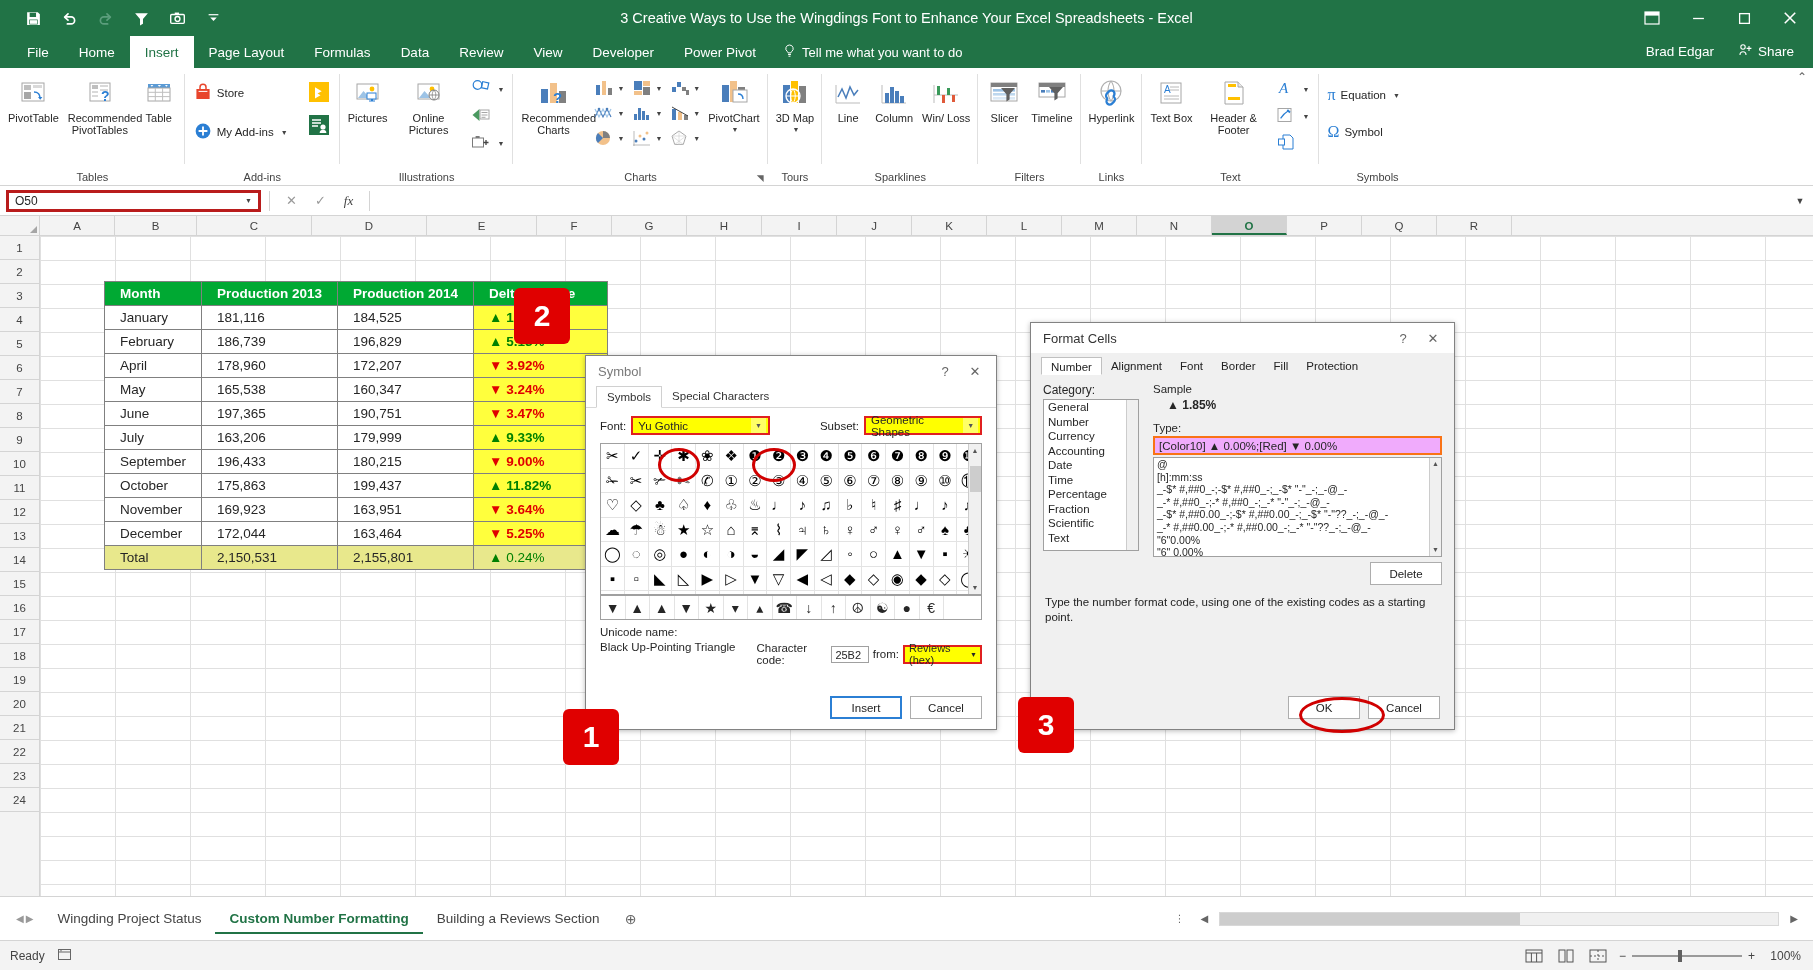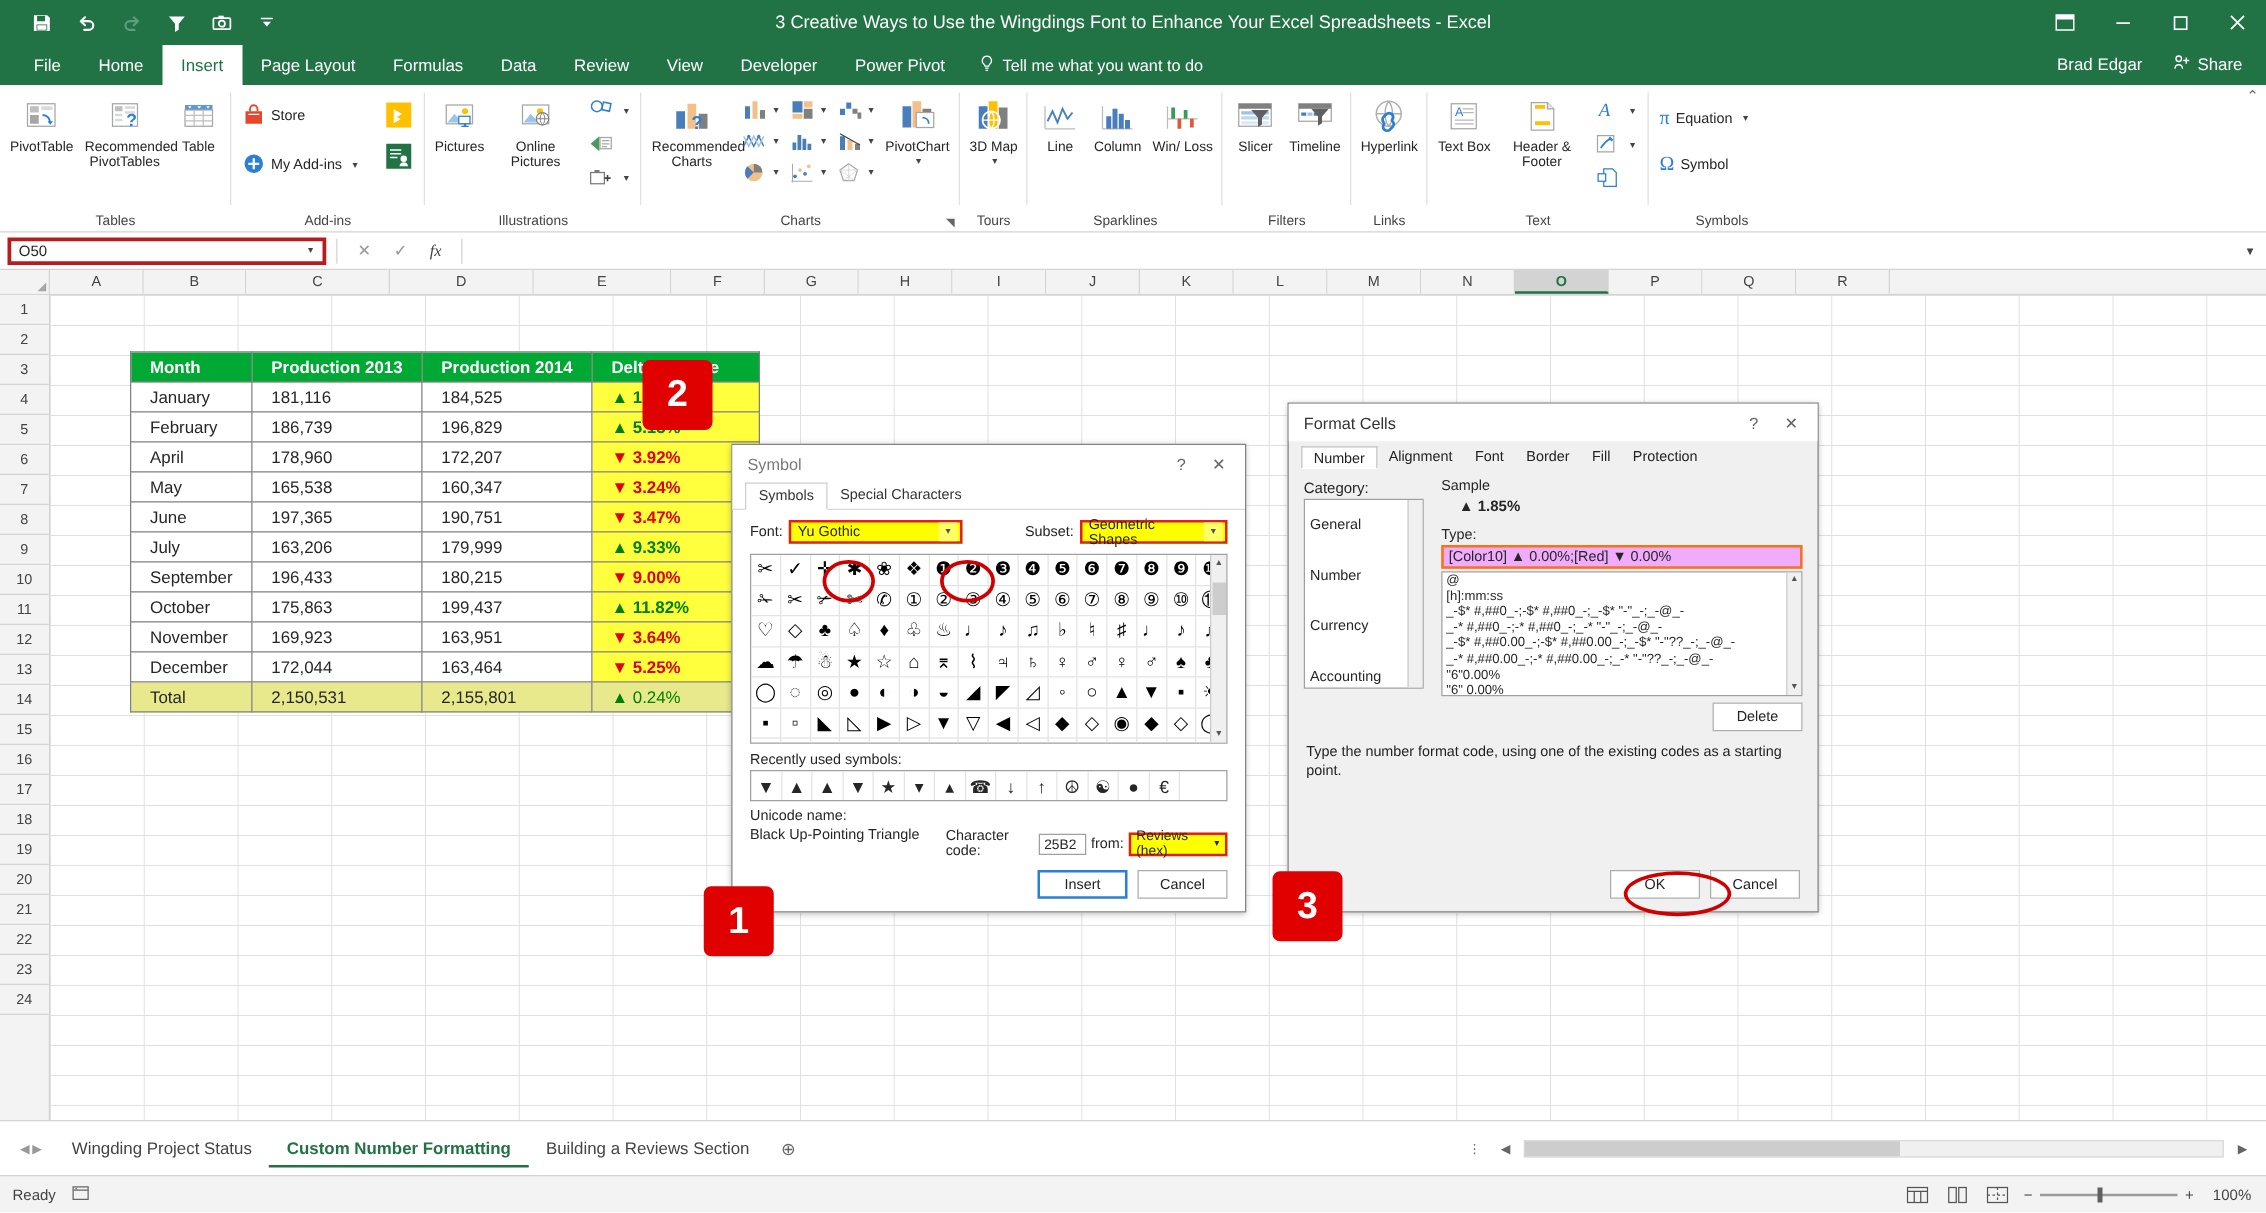--- a/index.html
+++ b/index.html
@@ -194,21 +194,21 @@
   .btn.primary { border:2px solid #2b7fd4; }
 
   
   #format-cells-dialog { left:1030px; top:322px; width:425px; height:408px; }
   .fc-tabs { display:flex; padding:4px 10px 0 10px; height:22px; }
   .fc-tab { padding:0 9px; font-size:11.5px; line-height:19px; color:#222; }
   .fc-tab.active { background:#fff; border:1px solid #c0c0c0; border-bottom-color:#fff; }
   .fc-body { display:flex; padding:8px 12px 0 12px; gap:14px; }
   .cat-col { width:96px; }
   .cat-list { border:1px solid #a0a0a0; background:#fff; height:152px; overflow:hidden; position:relative; font-size:11.5px; }
-  .cat-item { padding:13px 4px; line-height:14.5px; }
+  .cat-item { padding:0 4px; line-height:14.5px; }
   .cat-scroll { position:absolute; right:0; top:0; bottom:0; width:12px; background:#f0f0f0; border-left:1px solid #ccc; }
   .right-col { flex:1; font-size:11.5px; }
   .sample-lbl { margin-bottom:3px; }
   .sample-val { padding-left:14px; font-weight:bold; font-size:12px; margin-bottom:10px; }
   .type-lbl { margin-bottom:2px; }
   .type-box { background:#f0abfc; border:2px solid #f97316; height:19px; padding:0 4px; font-size:11.5px; line-height:16px; white-space:nowrap; overflow:hidden; }
   .code-list { border:1px solid #a0a0a0; background:#fff; margin-top:2px; height:100px; overflow:hidden; position:relative; font-size:10.5px; }
   .code-item { padding:0 3px; line-height:12.6px; white-space:nowrap; }
   .code-scroll { position:absolute; right:0; top:0; bottom:0; width:12px; background:#f0f0f0; border-left:1px solid #ccc; }
   .code-scroll .ca { height:12px; text-align:center; font-size:7px; color:#555; line-height:12px; }
@@ -1134,21 +1134,20 @@
         <div class="symcell">▬</div>
         <div class="symcell">□</div>
         <div class="symcell">▢</div>
       </div>
     <div class="sym-scroll">
       <div class="sa" style="top:0;">▲</div>
       <div class="sth"></div>
       <div class="sa" style="bottom:0;">▼</div>
     </div>
   </div>
-  <div class="recent-lbl">Recently used symbols:</div>
   <div class="recent-grid" id="recentgrid">
       <div class="recell">▼</div>
       <div class="recell">▲</div>
       <div class="recell">▲</div>
       <div class="recell">▼</div>
       <div class="recell">★</div>
       <div class="recell">▾</div>
       <div class="recell">▴</div>
       <div class="recell">☎</div>
       <div class="recell">↓</div>

